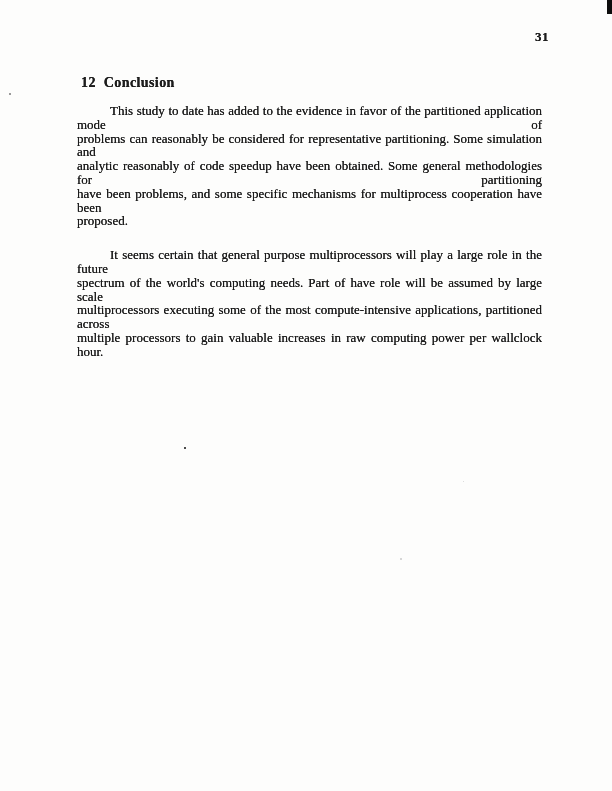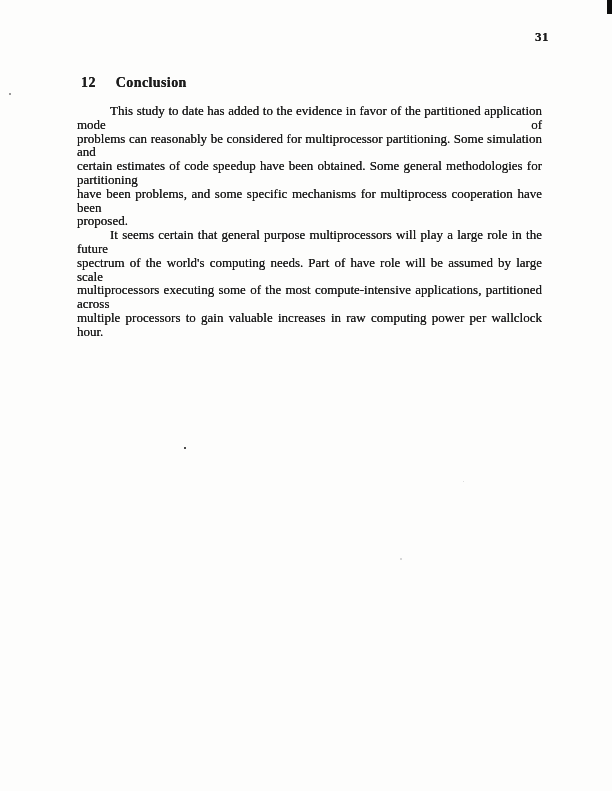--- a/index.html
+++ b/index.html
@@ -42,32 +42,33 @@
     margin: 0;
     font-size: 14px;
     font-weight: bold;
     line-height: 1;
     letter-spacing: 0.4px;
     text-shadow: 0 0 0.35px currentColor;
     white-space: nowrap;
   }
   .heading .h-num {
     display: inline-block;
-    margin-right: 20px;
+    margin-right: 8px;
   }
   .body-text {
     position: absolute;
     left: 77px;
     top: 104px;
     width: 465px;
     font-size: 13px;
     line-height: 13.8px;
     text-shadow: 0 0 0.3px currentColor;
   }
   .paragraph + .paragraph {
+    margin-top: 20px;
   }
   .tline {
     text-align: justify;
     text-align-last: justify;
   }
   .tline:last-child {
     text-align-last: left;
   }
   .paragraph .tline:first-child {
     text-indent: 33px;
@@ -90,22 +91,22 @@
 
   <div class="page-number">31</div>
 
   <h1 class="heading">
     <span class="h-num">12</span><span class="h-title">Conclusion</span>
   </h1>
 
   <div class="body-text">
     <div class="paragraph">
         <div class="tline">This study to date has added to the evidence in favor of the partitioned application mode of</div>
-        <div class="tline">problems can reasonably be considered for multiprocessor partitioning.  Some simulation and</div>
-        <div class="tline">certain estimates of code speedup have been obtained.  Some general methodologies for partitioning</div>
+        <div class="tline">problems can reasonably be considered for representative partitioning.  Some simulation and</div>
+        <div class="tline">analytic reasonably of code speedup have been obtained.  Some general methodologies for partitioning</div>
         <div class="tline">have been problems, and some specific mechanisms for multiprocess cooperation have been</div>
         <div class="tline">proposed.</div>
       </div>
     <div class="paragraph">
         <div class="tline">It seems certain that general purpose multiprocessors will play a large role in the future</div>
         <div class="tline">spectrum of the world's computing needs.  Part of have role will be assumed by large scale</div>
         <div class="tline">multiprocessors executing some of the most compute-intensive applications, partitioned across</div>
         <div class="tline">multiple processors to gain valuable increases in raw computing power per wallclock hour.</div>
       </div>
   </div>

